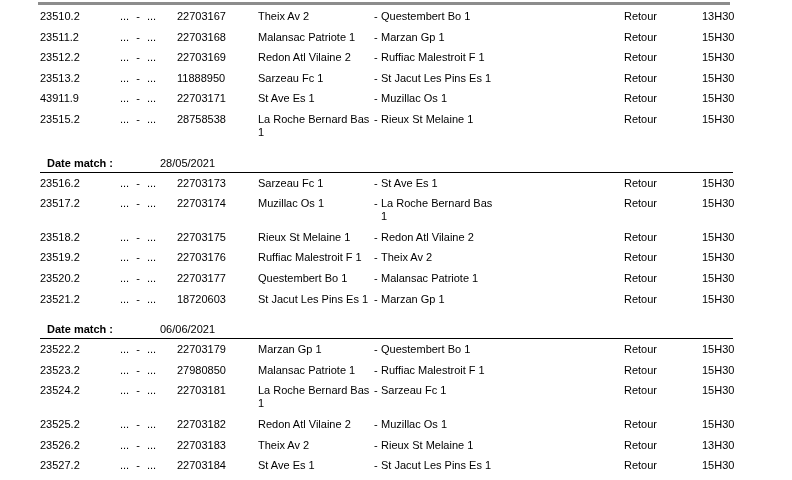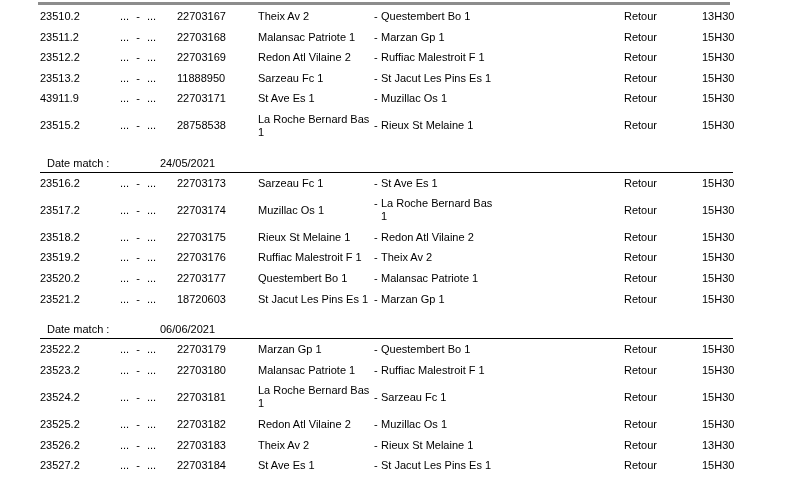--- a/index.html
+++ b/index.html
@@ -21,25 +21,25 @@
 
   .section-head {
     display:flex; align-items:flex-start;
     margin:12px 0 0 40px;
     width:693px;
     box-sizing:border-box;
     border-bottom:1px solid #000000;
     padding:2px 0 2px 7px;
     line-height:13px;
   }
-  .dm-label { font-weight:normal; width:113px; flex:none; }
+  .dm-label { font-weight:bold; width:113px; flex:none; }
   .dm-date  { flex:none; }
 
   .row {
-    display:flex; align-items:center;
+    display:flex; align-items:flex-start;
     line-height:13px;
     padding:4px 0 3.6px 0;
   }
   .c-num   { margin-left:40px; width:80px; flex:none; }
   .c-score { width:57px; flex:none; word-spacing:4px; }
   .c-id    { width:81px; flex:none; }
   .c-home  { width:116px; flex:none; }
   .c-away  { width:218px; flex:none; display:flex; align-items:flex-start; }
   .c-away .dash { width:7px; flex:none; }
   .c-away .team { width:116px; flex:none; }
@@ -119,21 +119,21 @@
     <span class="c-home">La Roche Bernard Bas 1</span>
     <span class="c-away">
       <span class="dash">-</span>
       <span class="team">Rieux St Melaine 1</span>
     </span>
     <span class="c-leg">Retour</span>
     <span class="c-time">15H30</span>
   </div>
       <div class="section-head">
     <span class="dm-label">Date match :</span>
-    <span class="dm-date">24/05/2021</span>
+    <span class="dm-date">28/05/2021</span>
   </div>
       <div class="row">
     <span class="c-num">23516.2</span>
     <span class="c-score">... - ...</span>
     <span class="c-id">22703173</span>
     <span class="c-home">Sarzeau Fc 1</span>
     <span class="c-away">
       <span class="dash">-</span>
       <span class="team">St Ave Es 1</span>
     </span>
@@ -212,21 +212,21 @@
     <span class="c-away">
       <span class="dash">-</span>
       <span class="team">Questembert Bo 1</span>
     </span>
     <span class="c-leg">Retour</span>
     <span class="c-time">15H30</span>
   </div>
       <div class="row">
     <span class="c-num">23523.2</span>
     <span class="c-score">... - ...</span>
-    <span class="c-id">22703180</span>
+    <span class="c-id">27980850</span>
     <span class="c-home">Malansac Patriote 1</span>
     <span class="c-away">
       <span class="dash">-</span>
       <span class="team">Ruffiac Malestroit F 1</span>
     </span>
     <span class="c-leg">Retour</span>
     <span class="c-time">15H30</span>
   </div>
       <div class="row">
     <span class="c-num">23524.2</span>

